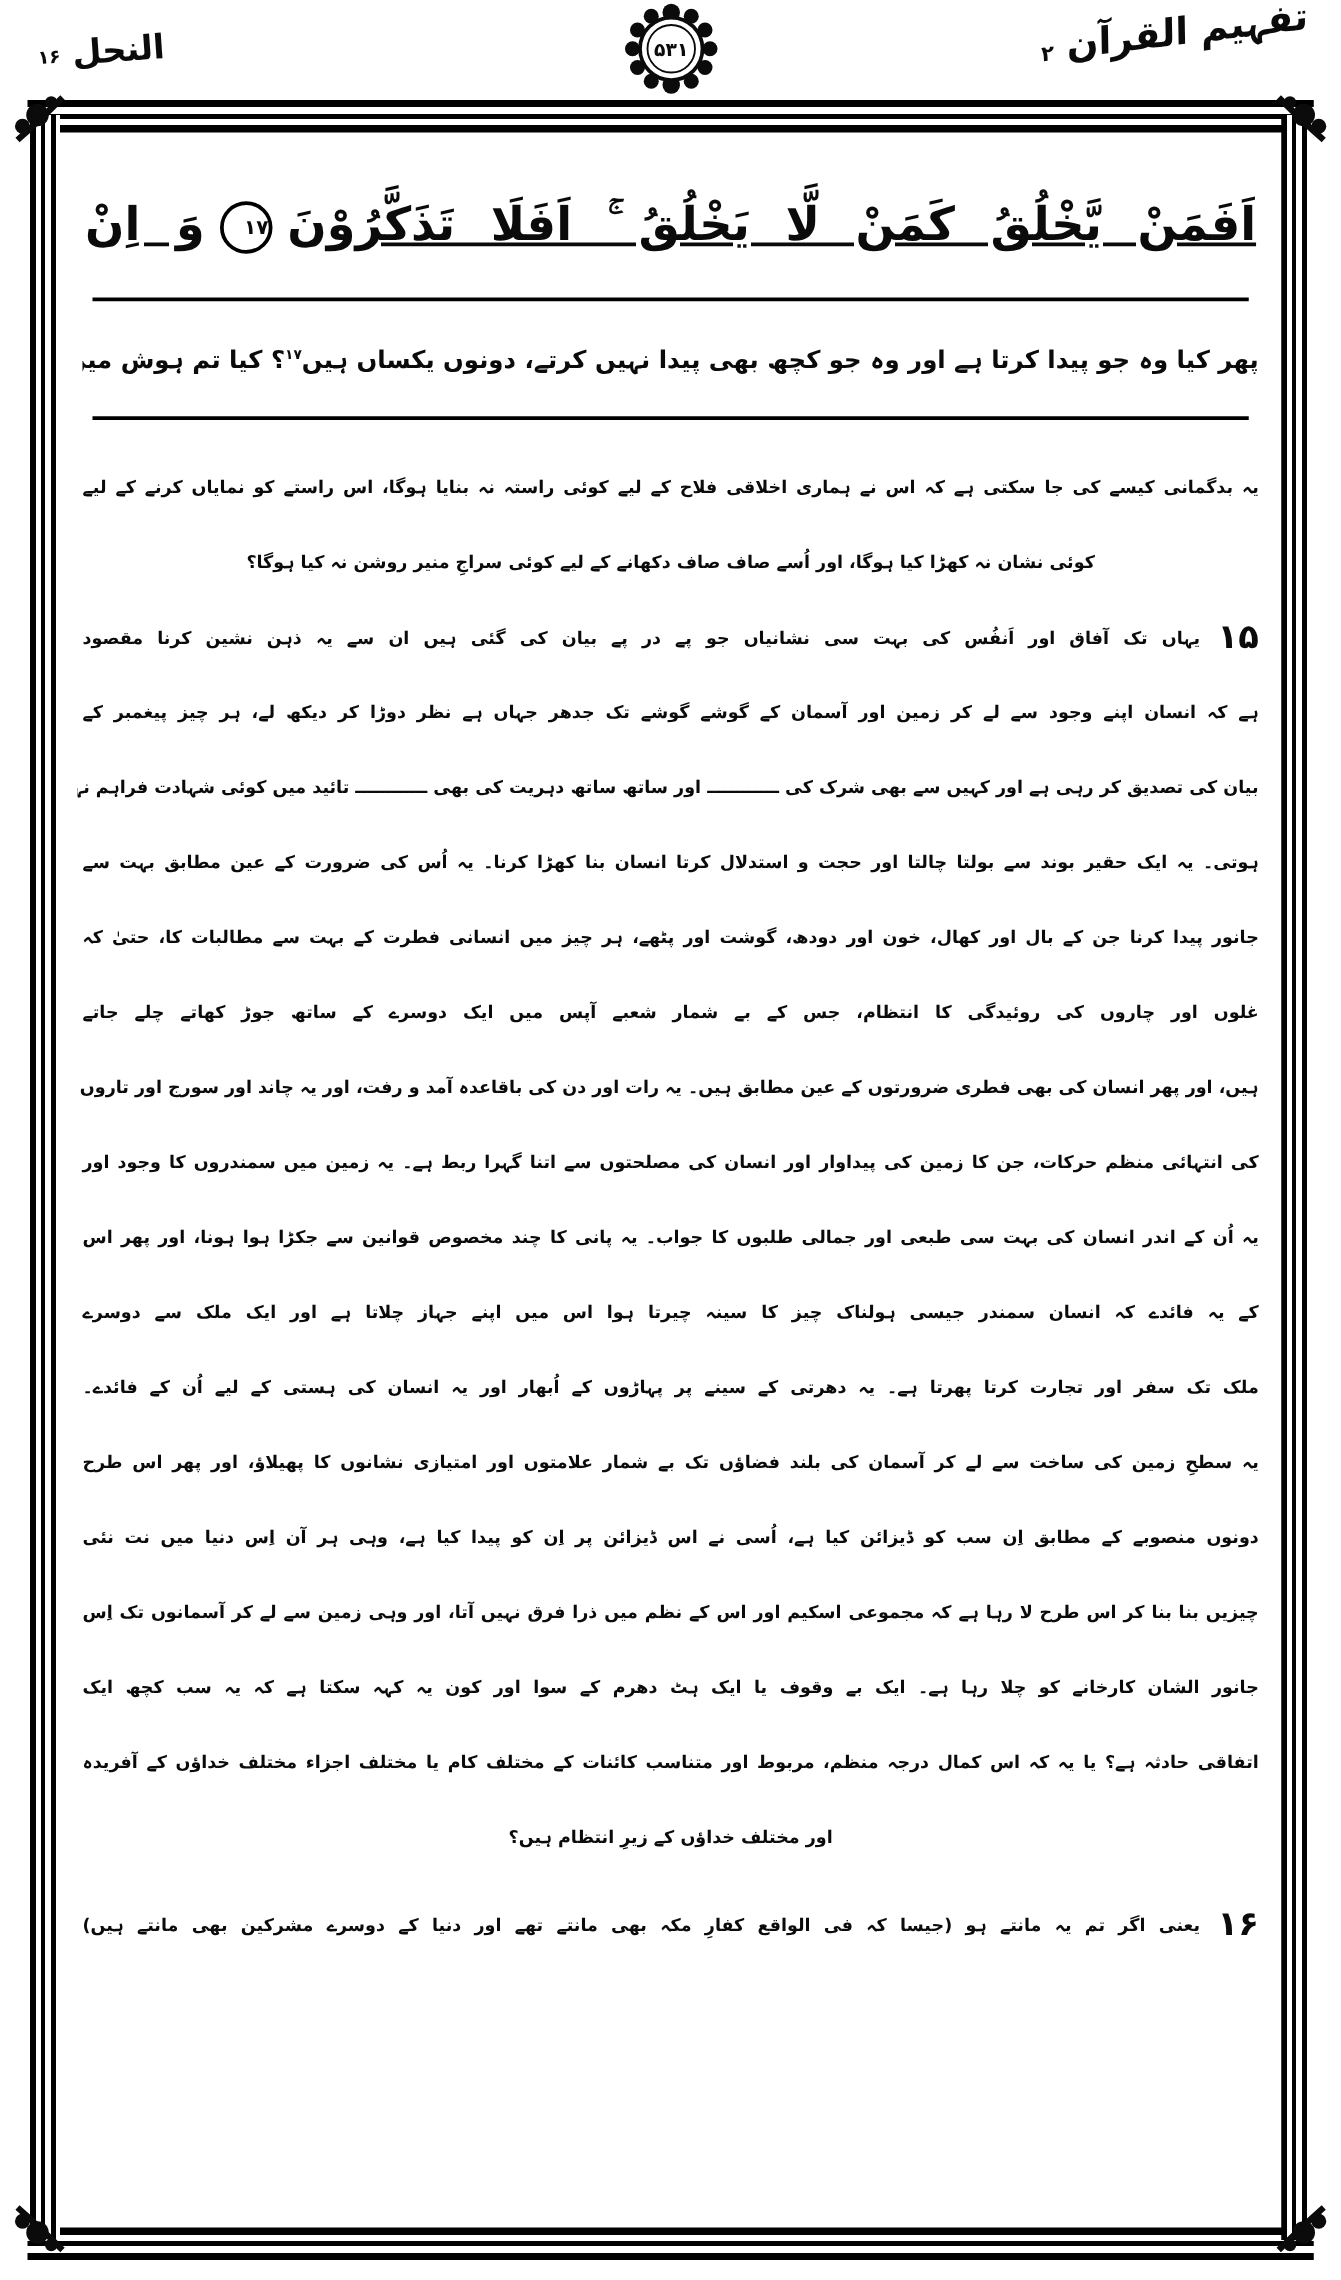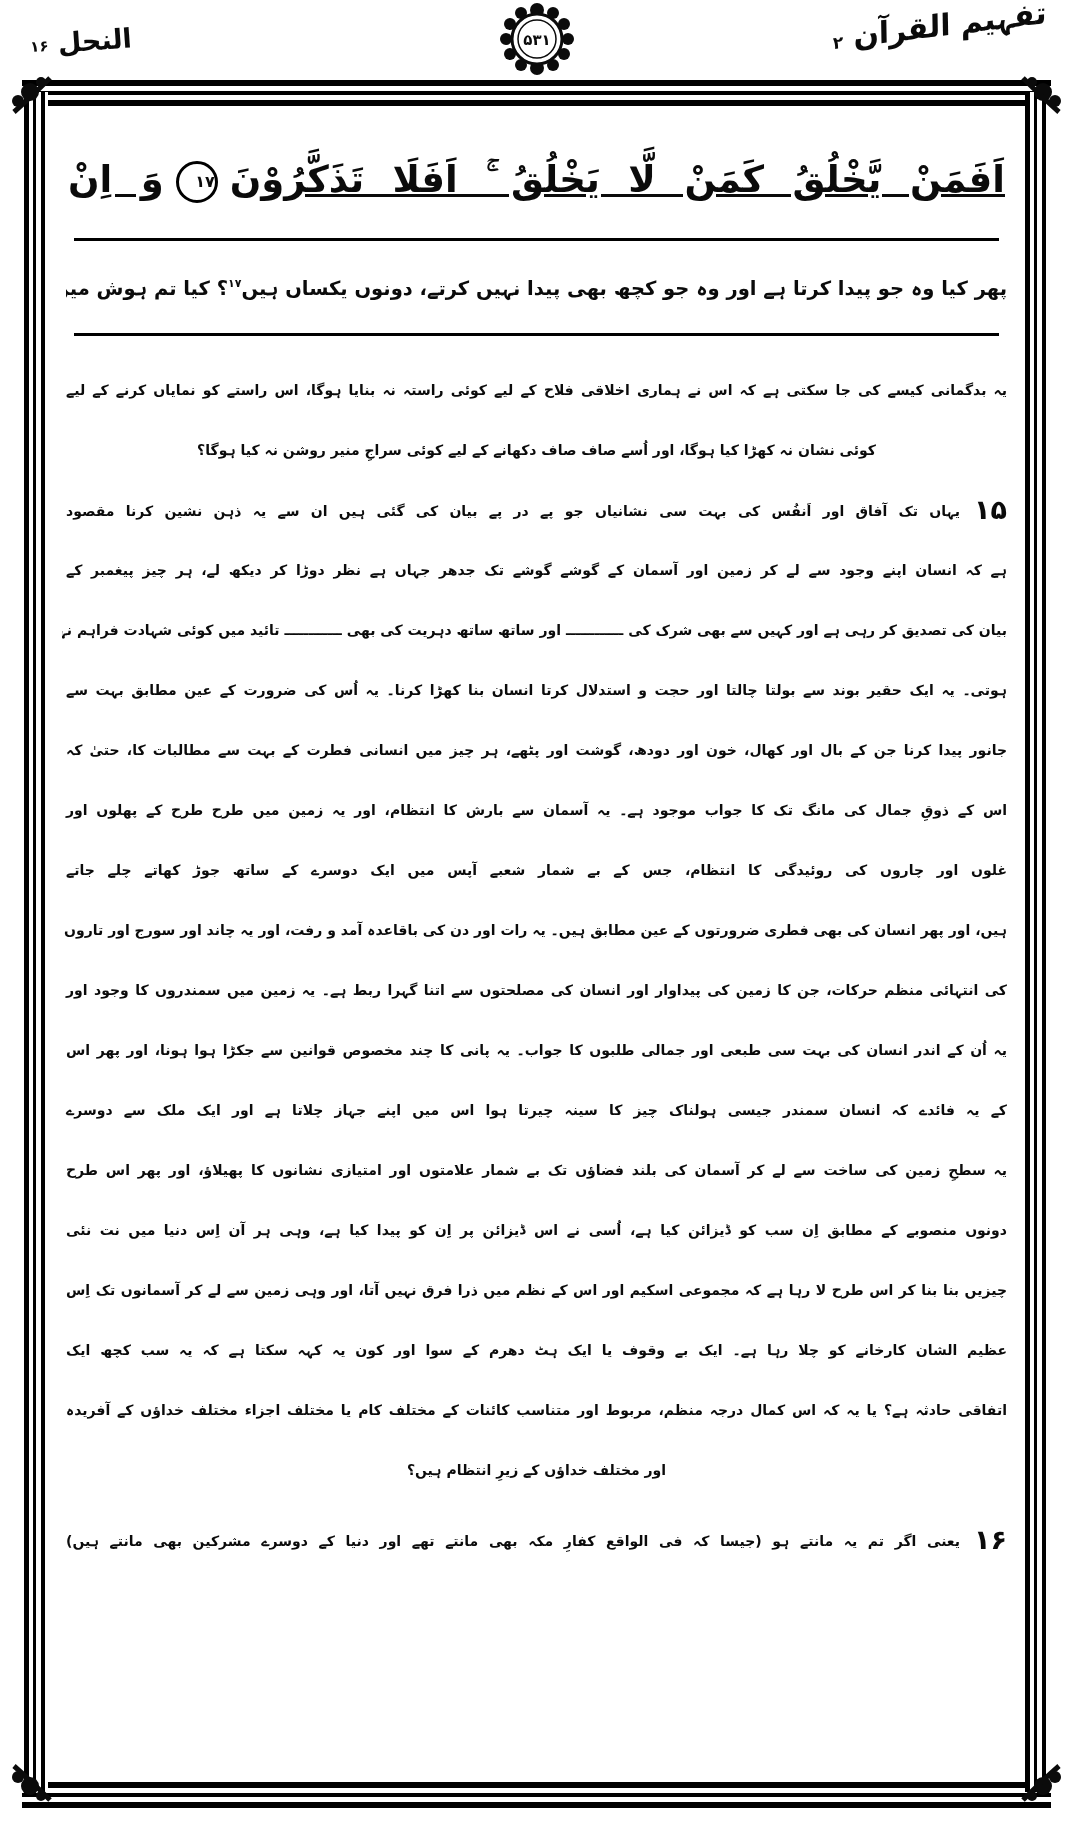--- a/index.html
+++ b/index.html
@@ -168,30 +168,30 @@
     <div class="cline">یہ بدگمانی کیسے کی جا سکتی ہے کہ اس نے ہماری اخلاقی فلاح کے لیے کوئی راستہ نہ بنایا ہوگا، اس راستے کو نمایاں کرنے کے لیے</div>
     <div class="cline end">کوئی نشان نہ کھڑا کیا ہوگا، اور اُسے صاف صاف دکھانے کے لیے کوئی سراجِ منیر روشن نہ کیا ہوگا؟</div>
 
     <div class="cline">
       <span class="fn-marker">۱۵</span><span>یہاں تک آفاق اور اَنفُس کی بہت سی نشانیاں جو پے در پے بیان کی گئی ہیں ان سے یہ ذہن نشین کرنا مقصود</span>
     </div>
     <div class="cline">ہے کہ انسان اپنے وجود سے لے کر زمین اور آسمان کے گوشے گوشے تک جدھر جہاں ہے نظر دوڑا کر دیکھ لے، ہر چیز پیغمبر کے</div>
     <div class="cline">بیان کی تصدیق کر رہی ہے اور کہیں سے بھی شرک کی ــــــــــــ اور ساتھ ساتھ دہریت کی بھی ــــــــــــ تائید میں کوئی شہادت فراہم نہیں</div>
     <div class="cline">ہوتی۔ یہ ایک حقیر بوند سے بولتا چالتا اور حجت و استدلال کرتا انسان بنا کھڑا کرنا۔ یہ اُس کی ضرورت کے عین مطابق بہت سے</div>
     <div class="cline">جانور پیدا کرنا جن کے بال اور کھال، خون اور دودھ، گوشت اور پٹھے، ہر چیز میں انسانی فطرت کے بہت سے مطالبات کا، حتیٰ کہ</div>
-    <div class="cline">اس کے ذوقِ جمال کی مانگ تک کا جواب موجود ہے۔ یہ آسمان سے بارش کا انتظام، اور یہ زمین میں طرح طرح کے پھلوں اور</div>
     <div class="cline">غلوں اور چاروں کی روئیدگی کا انتظام، جس کے بے شمار شعبے آپس میں ایک دوسرے کے ساتھ جوڑ کھاتے چلے جاتے</div>
     <div class="cline">ہیں، اور پھر انسان کی بھی فطری ضرورتوں کے عین مطابق ہیں۔ یہ رات اور دن کی باقاعدہ آمد و رفت، اور یہ چاند اور سورج اور تاروں</div>
     <div class="cline">کی انتہائی منظم حرکات، جن کا زمین کی پیداوار اور انسان کی مصلحتوں سے اتنا گہرا ربط ہے۔ یہ زمین میں سمندروں کا وجود اور</div>
     <div class="cline">یہ اُن کے اندر انسان کی بہت سی طبعی اور جمالی طلبوں کا جواب۔ یہ پانی کا چند مخصوص قوانین سے جکڑا ہوا ہونا، اور پھر اس</div>
     <div class="cline">کے یہ فائدے کہ انسان سمندر جیسی ہولناک چیز کا سینہ چیرتا ہوا اس میں اپنے جہاز چلاتا ہے اور ایک ملک سے دوسرے</div>
+    <div class="cline">ملک تک سفر اور تجارت کرتا پھرتا ہے۔ یہ دھرتی کے سینے پر پہاڑوں کے اُبھار اور یہ انسان کی ہستی کے لیے اُن کے فائدے۔</div>
     <div class="cline">یہ سطحِ زمین کی ساخت سے لے کر آسمان کی بلند فضاؤں تک بے شمار علامتوں اور امتیازی نشانوں کا پھیلاؤ، اور پھر اس طرح</div>
     <div class="cline">دونوں منصوبے کے مطابق اِن سب کو ڈیزائن کیا ہے، اُسی نے اس ڈیزائن پر اِن کو پیدا کیا ہے، وہی ہر آن اِس دنیا میں نت نئی</div>
     <div class="cline">چیزیں بنا بنا کر اس طرح لا رہا ہے کہ مجموعی اسکیم اور اس کے نظم میں ذرا فرق نہیں آتا، اور وہی زمین سے لے کر آسمانوں تک اِس</div>
-    <div class="cline">عظیم الشان کارخانے کو چلا رہا ہے۔ ایک بے وقوف یا ایک ہٹ دھرم کے سوا اور کون یہ کہہ سکتا ہے کہ یہ سب کچھ ایک</div>
+    <div class="cline">جانور الشان کارخانے کو چلا رہا ہے۔ ایک بے وقوف یا ایک ہٹ دھرم کے سوا اور کون یہ کہہ سکتا ہے کہ یہ سب کچھ ایک</div>
     <div class="cline">اتفاقی حادثہ ہے؟ یا یہ کہ اس کمال درجہ منظم، مربوط اور متناسب کائنات کے مختلف کام یا مختلف اجزاء مختلف خداؤں کے آفریدہ</div>
     <div class="cline end">اور مختلف خداؤں کے زیرِ انتظام ہیں؟</div>
 
     <div class="note16">
       <div class="cline">
         <span class="fn-marker">۱۶</span><span>یعنی اگر تم یہ مانتے ہو (جیسا کہ فی الواقع کفارِ مکہ بھی مانتے تھے اور دنیا کے دوسرے مشرکین بھی مانتے ہیں)</span>
       </div>
     </div>
 
   </div>

